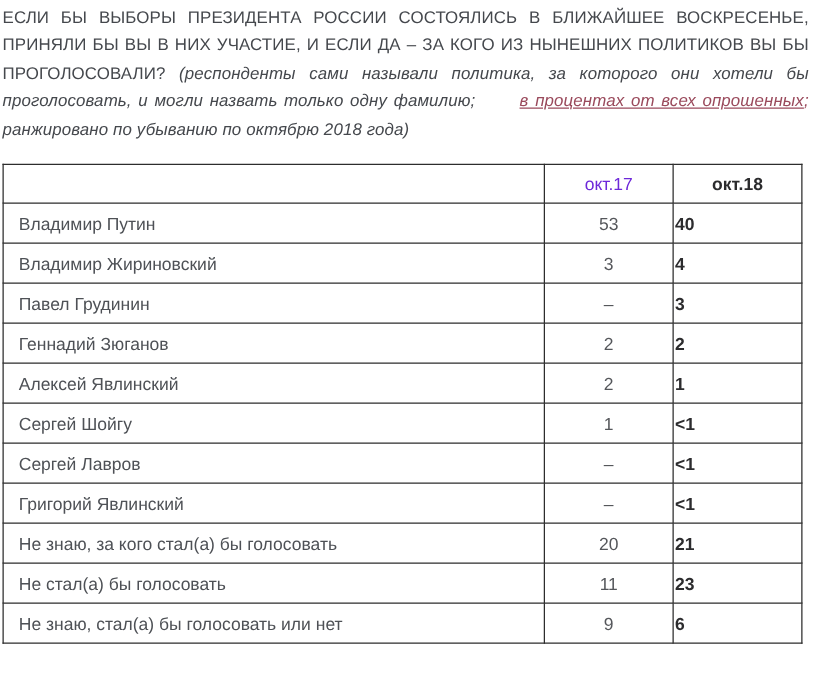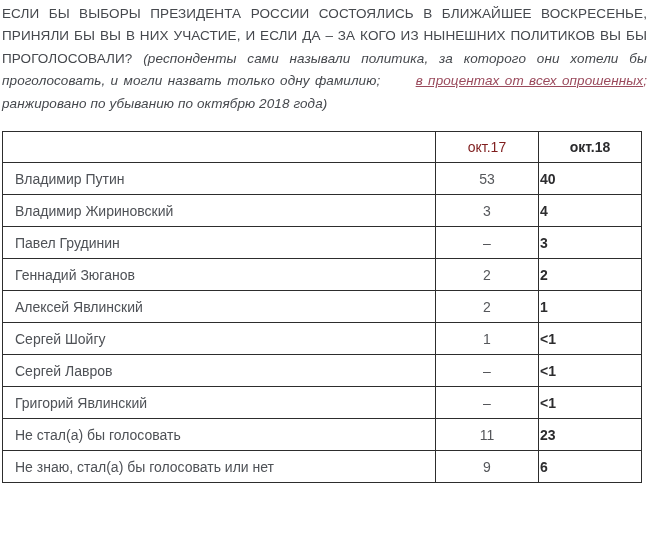--- a/index.html
+++ b/index.html
@@ -57,21 +57,21 @@
   table.poll thead th {
     height: 31px;
   }
   table.poll tbody td {
     height: 32px;
   }
   th.col-empty { width: 433px; }
   th.col-17, th.col-18 { width: 103px; }
   th.col-17 {
     font-weight: normal;
-    color: #7f1d1d;
+    color: #6d28d9;
     text-align: center;
   }
   th.col-18 {
     font-weight: bold;
     color: #2c2c2e;
     text-align: center;
   }
   td.name {
     text-align: left;
     padding: 0 14px 0 12px;
@@ -138,20 +138,25 @@
         <td class="name">Сергей Лавров</td>
         <td class="v17">–</td>
         <td class="v18">&lt;1</td>
       </tr>
       <tr>
         <td class="name">Григорий Явлинский</td>
         <td class="v17">–</td>
         <td class="v18">&lt;1</td>
       </tr>
       <tr>
+        <td class="name">Не знаю, за кого стал(а) бы голосовать</td>
+        <td class="v17">20</td>
+        <td class="v18">21</td>
+      </tr>
+      <tr>
         <td class="name">Не стал(а) бы голосовать</td>
         <td class="v17">11</td>
         <td class="v18">23</td>
       </tr>
       <tr>
         <td class="name">Не знаю, стал(а) бы голосовать или нет</td>
         <td class="v17">9</td>
         <td class="v18">6</td>
       </tr>
     </tbody>

